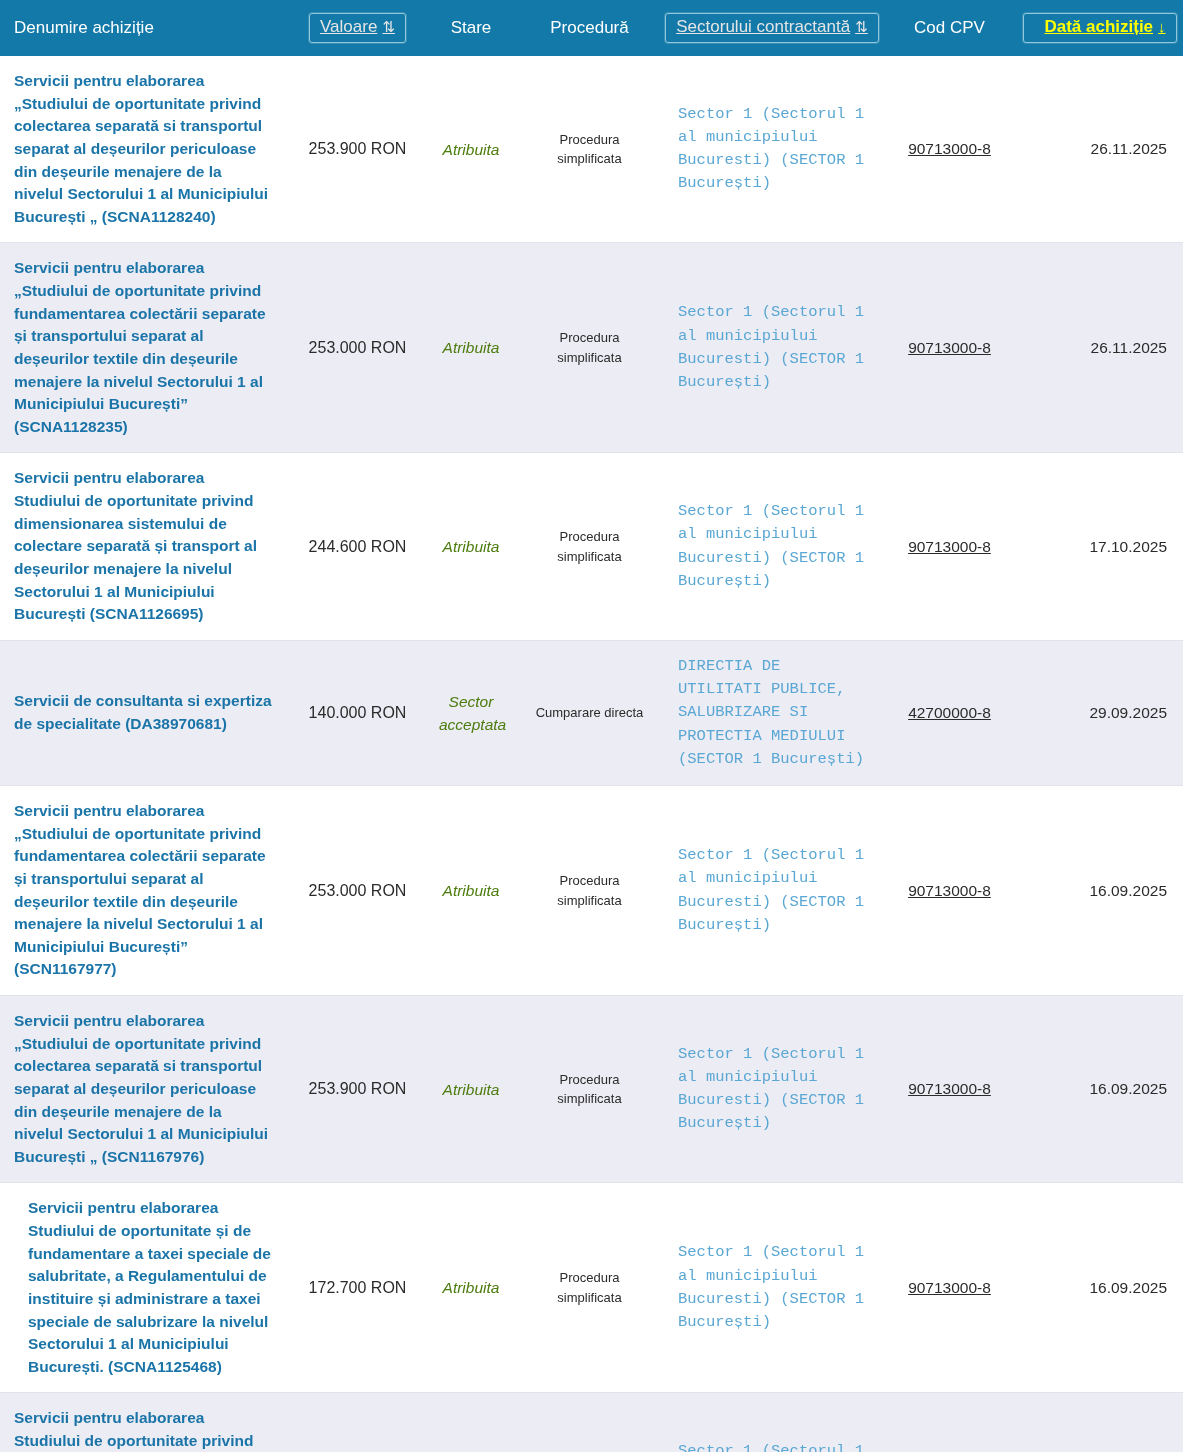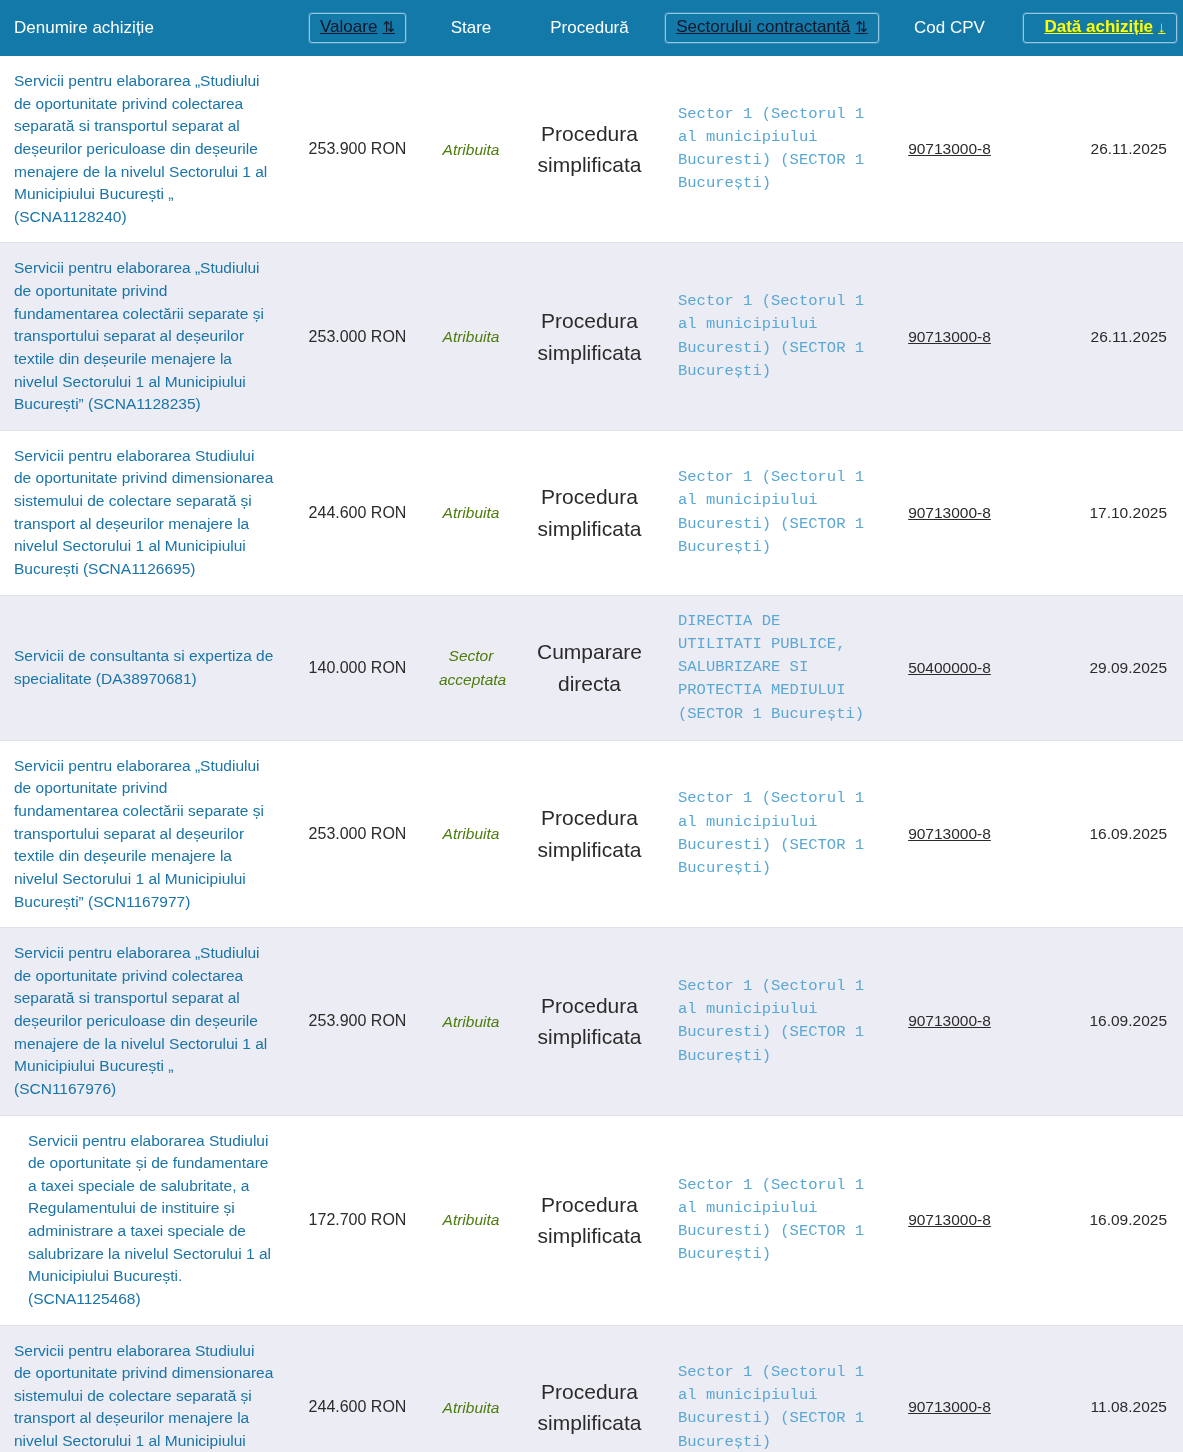--- a/index.html
+++ b/index.html
@@ -55,21 +55,21 @@
     display: inline-flex;
     align-items: center;
     gap: 5px;
     background: transparent;
     border: 1px solid rgba(190, 225, 240, 0.75);
     border-radius: 3px;
     box-shadow: 0 0 0 1px rgba(255,255,255,0.15);
     padding: 4px 10px 5px 10px;
     font-family: "Liberation Sans", sans-serif;
     font-size: 17px;
-    color: #0f172a;
+    color: #e5e5e5;
     text-decoration: underline;
     cursor: pointer;
     white-space: nowrap;
     line-height: 1.1;
   }
   .sort-btn.active {
     color: #ffff00;
     font-weight: bold;
     padding-left: 20px;
   }
@@ -95,21 +95,21 @@
     box-sizing: border-box;
     border: none;
   }
 
   td.c-denumire {
     padding: 14px 16px 14px 14px;
     vertical-align: middle;
   }
   a.denumire-link {
     color: #1a74a8;
-    font-weight: normal;
+    font-weight: bold;
     font-size: 15.5px;
     line-height: 1.46;
     text-decoration: none;
     display: block;
     cursor: pointer;
   }
 
   td.c-valoare {
     text-align: center;
     white-space: nowrap;
@@ -119,21 +119,21 @@
   td.c-stare {
     text-align: center;
     color: #4d7c0f;
     font-size: 15.5px;
     line-height: 1.5;
     font-style: italic;
   }
   td.c-procedura {
     text-align: center;
     color: #2b2b2b;
-    font-size: 21px;
+    font-size: 13px;
     line-height: 1.5;
   }
   td.c-autoritate {
     text-align: left;
     padding-left: 16px;
   }
   a.autoritate-link {
     color: #5aa7d4;
     font-size: 15.5px;
     line-height: 1.5;
@@ -282,21 +282,21 @@
         <tr class="row-even">
           <td class="c-denumire">
             <a class="denumire-link">Servicii de consultanta si expertiza de specialitate (DA38970681)</a>
           </td>
           <td class="c-valoare">140.000 RON</td>
           <td class="c-stare">Sector acceptata</td>
           <td class="c-procedura">Cumparare directa</td>
           <td class="c-autoritate">
             <a class="autoritate-link">DIRECTIA DE UTILITATI PUBLICE, SALUBRIZARE SI PROTECTIA MEDIULUI (SECTOR 1 București)</a>
           </td>
-          <td class="c-cpv">50400000-8</td>
+          <td class="c-cpv">42700000-8</td>
           <td class="c-data">29.09.2025</td>
         </tr>
         <tr class="row-odd">
           <td class="c-denumire">
             <a class="denumire-link">Servicii pentru elaborarea „Studiului de oportunitate privind fundamentarea colectării separate și transportului separat al deșeurilor textile din deșeurile menajere la nivelul Sectorului 1 al Municipiului București” (SCN1167977)</a>
           </td>
           <td class="c-valoare">253.000 RON</td>
           <td class="c-stare">Atribuita</td>
           <td class="c-procedura">Procedura simplificata</td>
           <td class="c-autoritate">

